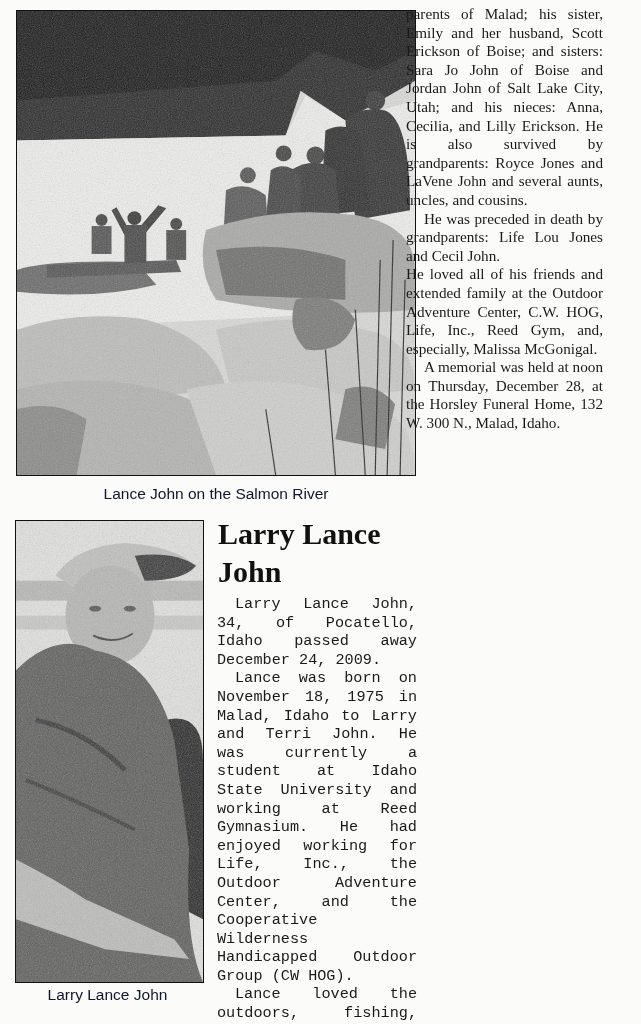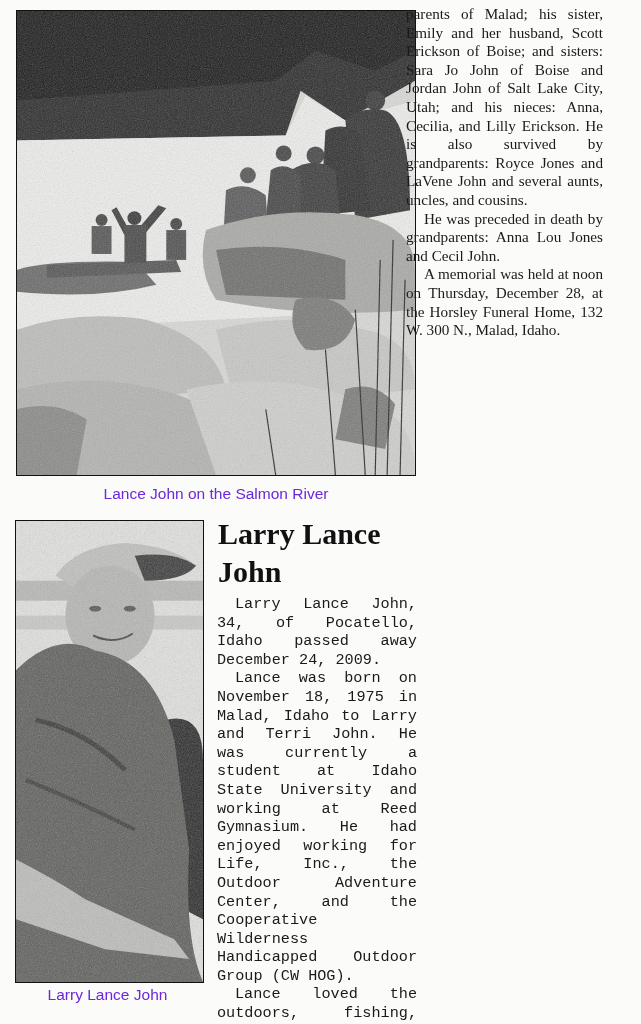--- a/index.html
+++ b/index.html
@@ -16,21 +16,21 @@
     box-sizing: border-box;
     overflow: hidden;
   }
   .photo svg { display: block; width: 100%; height: 100%; }
   #river-photo { left: 16px; top: 10px; width: 400px; height: 466px; }
   #portrait-photo { left: 15px; top: 520px; width: 189px; height: 463px; }
   .caption {
     position: absolute;
     font-family: "Liberation Sans", sans-serif;
     font-size: 15.5px;
-    color: #6d28d9;
+    color: #0f172a;
     text-align: center;
     white-space: nowrap;
   }
   #river-caption { left: 16px; width: 400px; top: 485px; }
   #portrait-caption { left: 0px; width: 215px; top: 986px; }
   .col {
     position: absolute;
     font-size: 15.2px;
     line-height: 18.6px;
     text-align: justify;
@@ -149,15 +149,16 @@
 
 <div class="col" id="col-mid">
   <p>Larry Lance John, 34, of Pocatello, Idaho passed away December 24, 2009.</p>
   <p>Lance was born on November 18, 1975 in Malad, Idaho to Larry and Terri John. He was currently a student at Idaho State University and working at Reed Gymnasium. He had enjoyed working for Life, Inc., the Outdoor Adventure Center, and the Cooperative Wilderness Handicapped Outdoor Group (CW HOG).</p>
   <p>Lance loved the outdoors, fishing, horse packing, and river trips on the Salmon and Larry Rivers. He often stated those were his happiest times.</p>
   <p>He is parents by his</p>
 </div>
 
 <div class="col" id="col-right">
   <p class="noindent">parents of Malad; his sister, Emily and her husband, Scott Erickson of Boise; and sisters: Sara Jo John of Boise and Jordan John of Salt Lake City, Utah; and his nieces: Anna, Cecilia, and Lilly Erickson. He is also survived by grandparents: Royce Jones and LaVene John and several aunts, uncles, and cousins.</p>
-  <p>He was preceded in death by grandparents: Anna Lou Jones and Cecil John.</p>
+  <p>He was preceded in death by grandparents: Life Lou Jones and Cecil John.</p>
+  <p class="noindent">He loved all of his friends and extended family at the Outdoor Adventure Center, C.W. HOG, Life, Inc., Reed Gym, and, especially, Malissa McGonigal.</p>
   <p>A memorial was held at noon on Thursday, December 28, at the Horsley Funeral Home, 132 W. 300 N., Malad, Idaho.</p>
 </div>
 
 </body></html>

